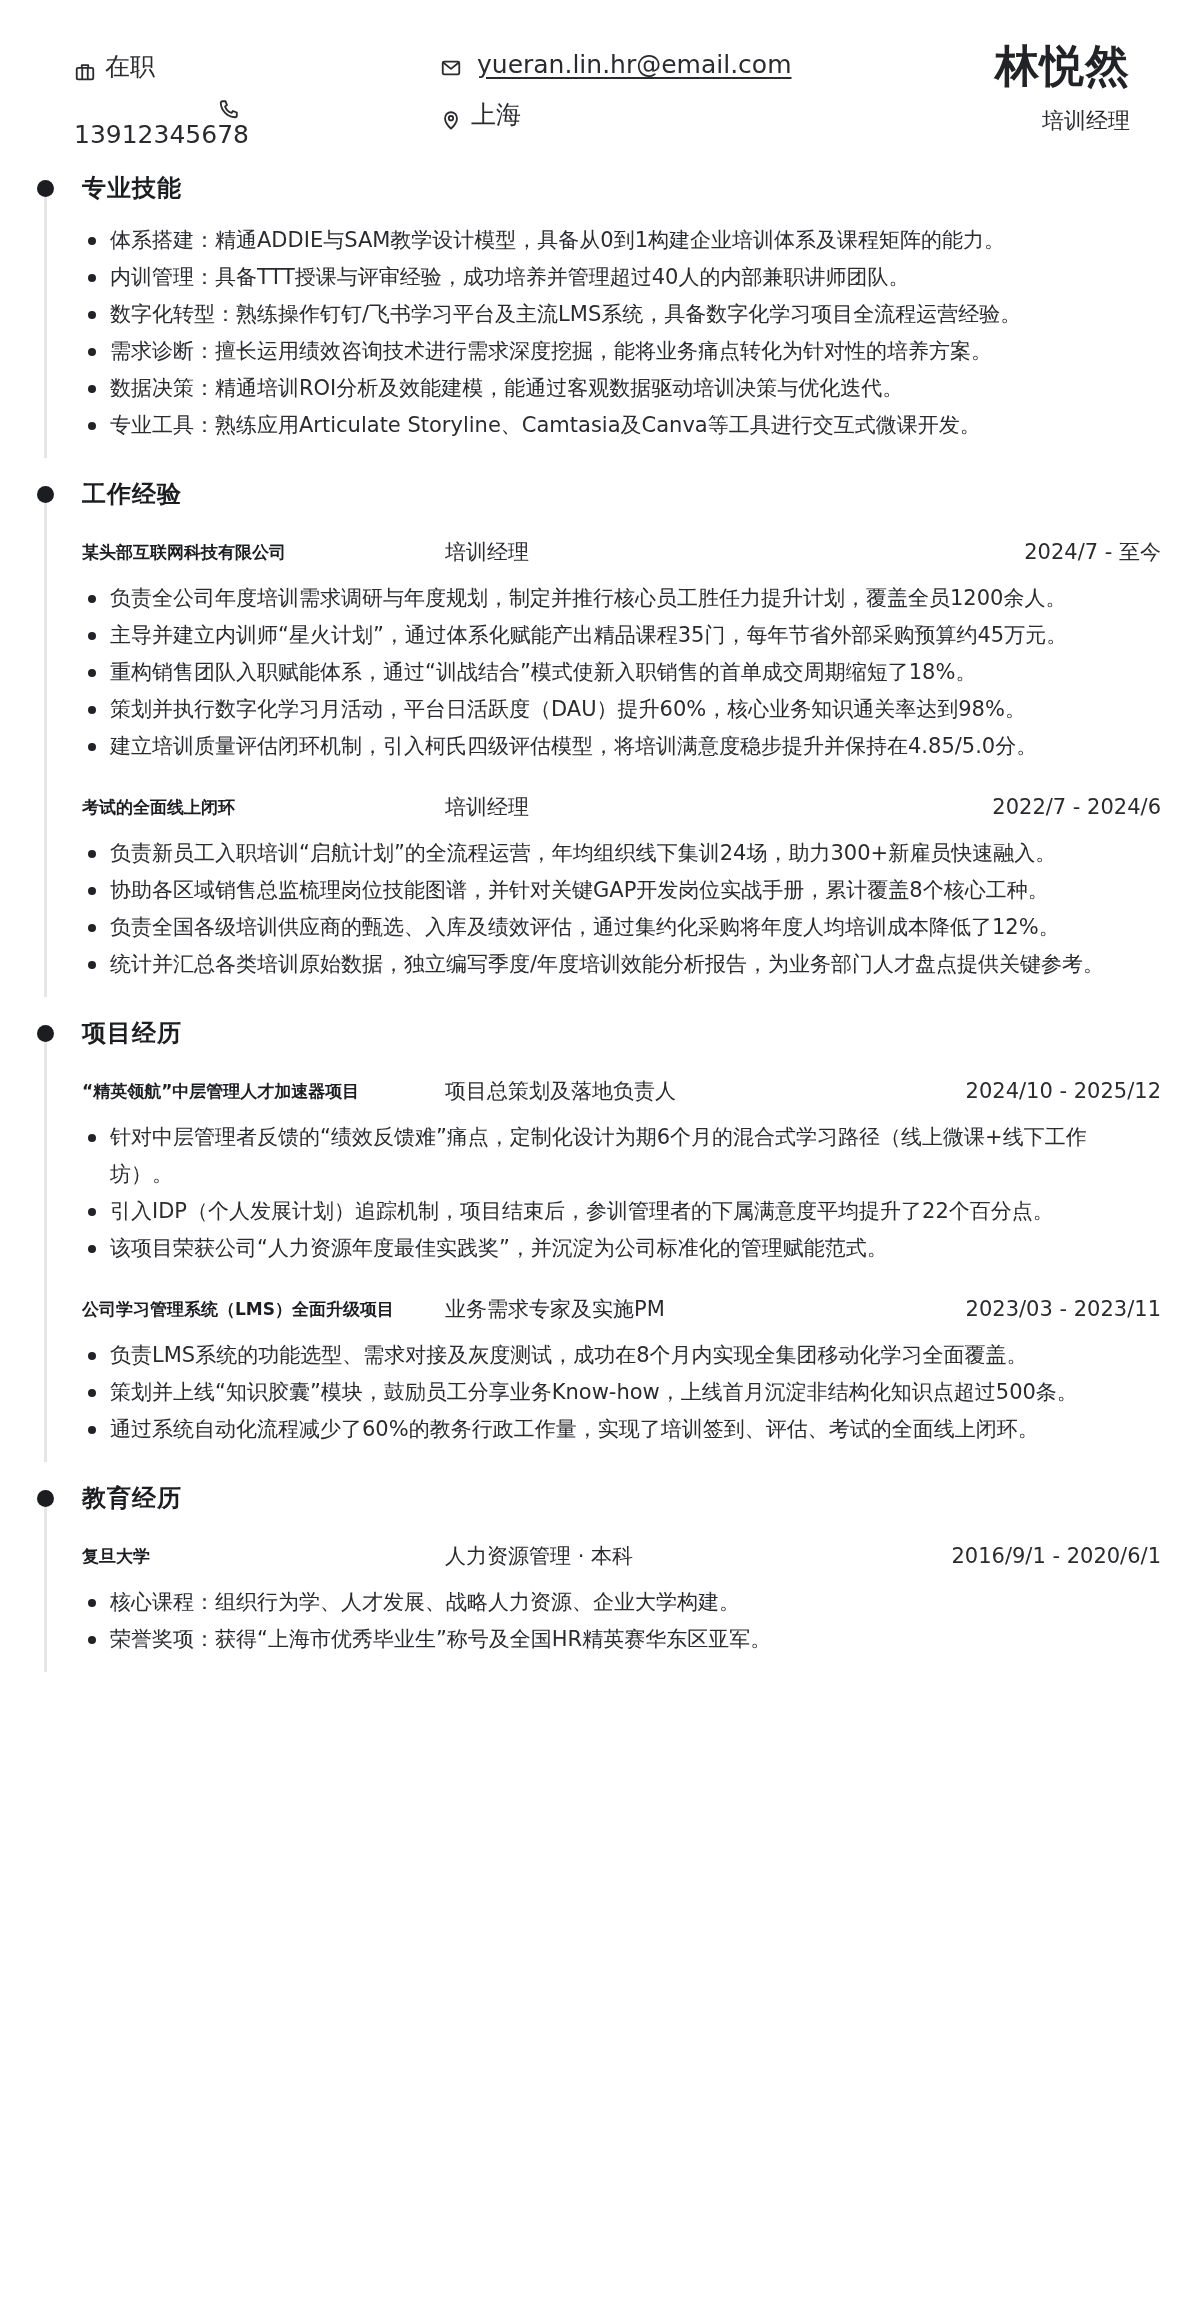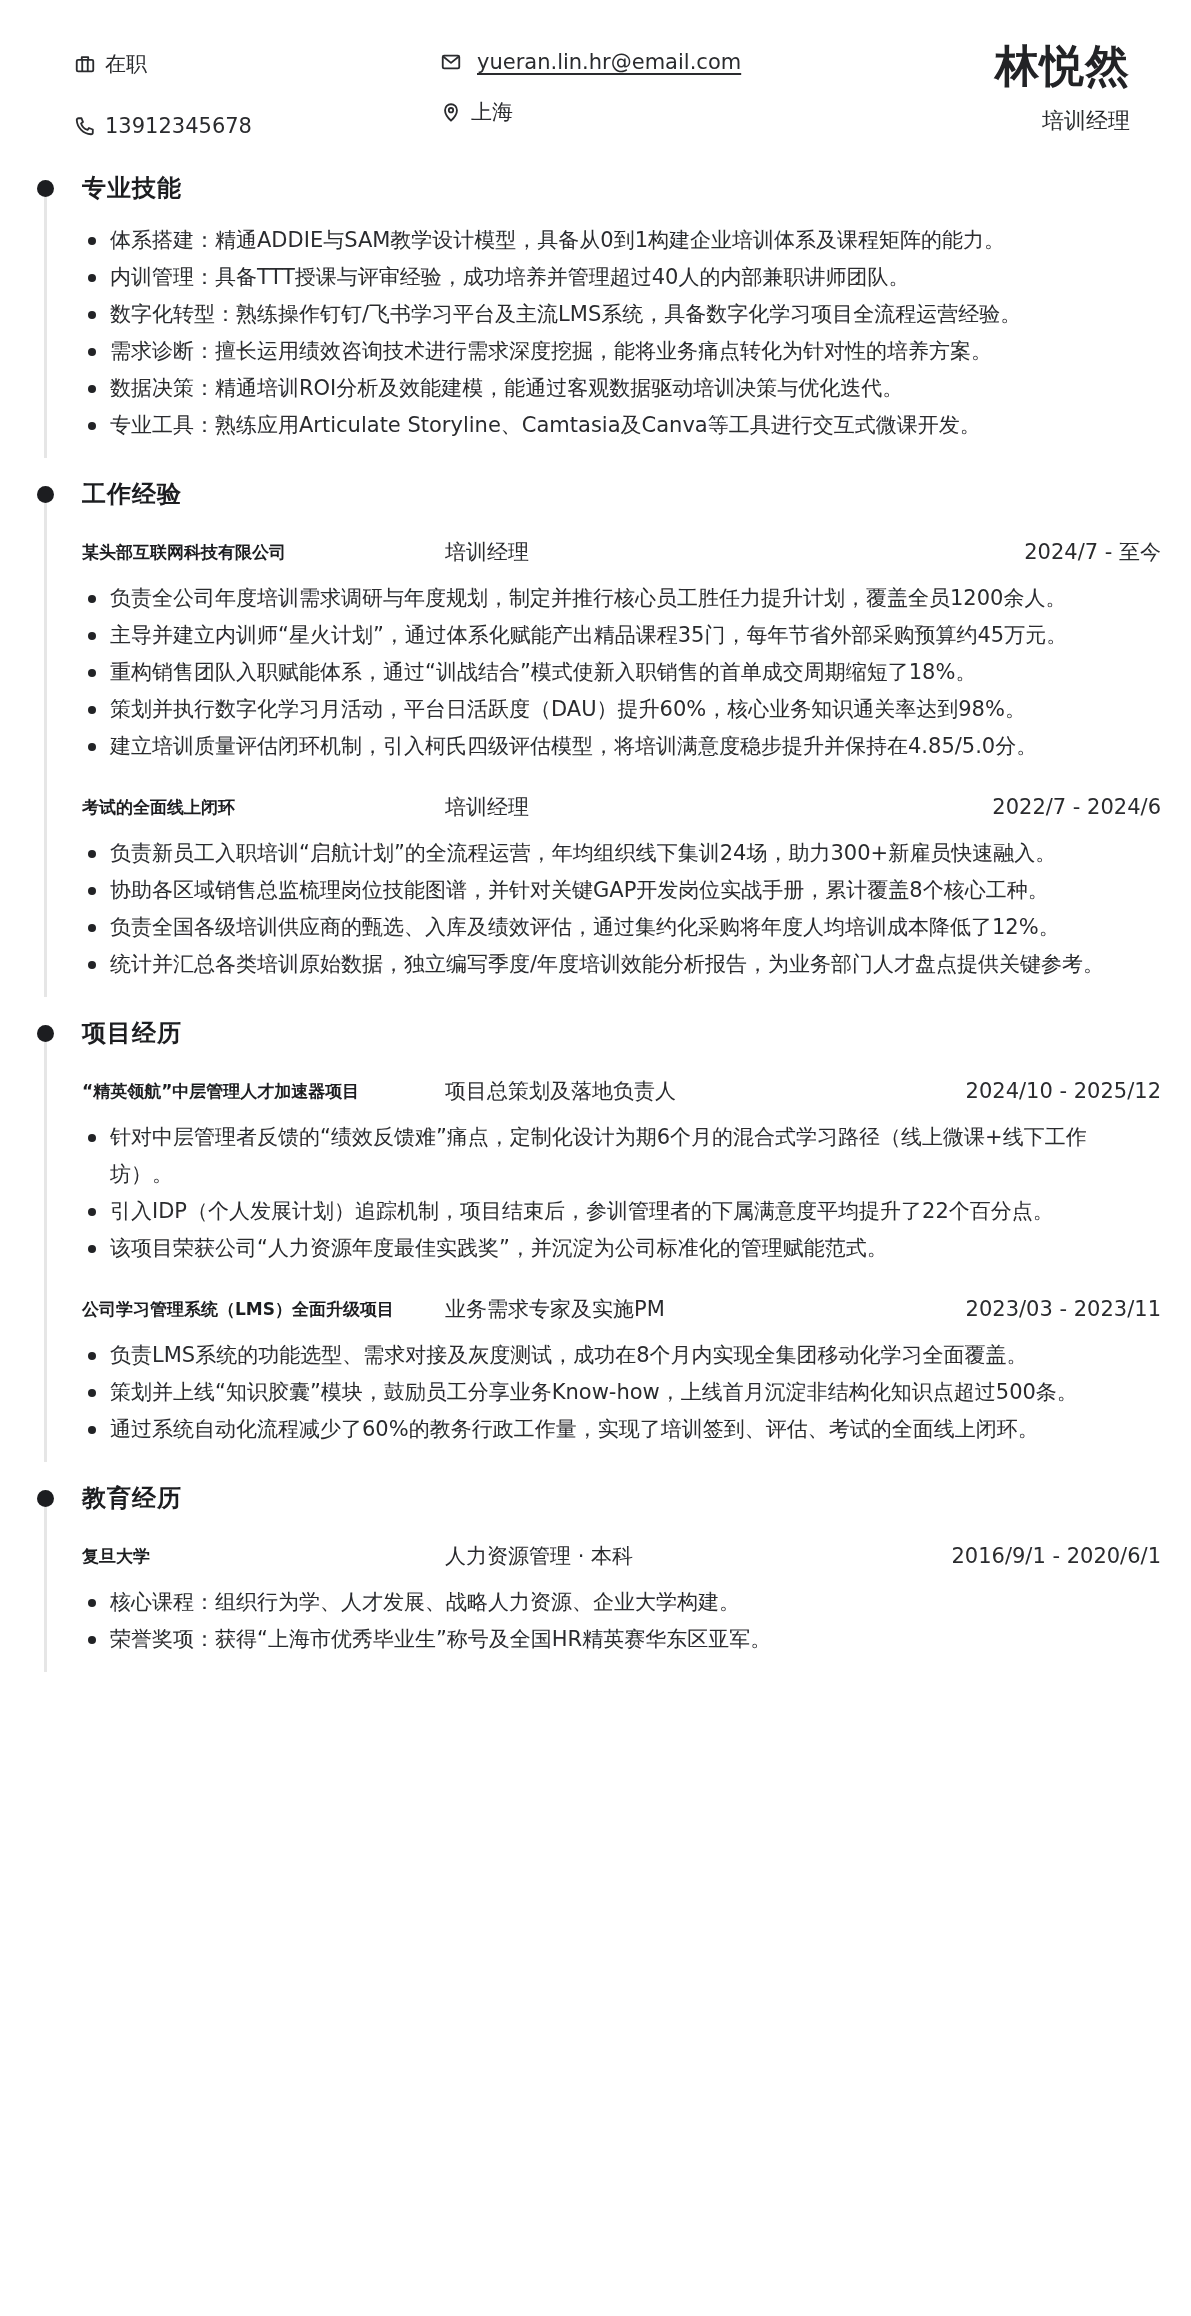--- a/index.html
+++ b/index.html
@@ -10,27 +10,27 @@
     font-family: "DejaVu Sans", "Liberation Sans", sans-serif;
     color: #222326;
     position: relative;
   }
   .page { padding: 0 30px 0 30px; position: relative; }
 
   
   .header { position: relative; height: 160px; }
   .contact-item {
     position: absolute;
-    display: flex; align-items: center;
-    font-size: 21px; color: #2a2b2e;
+    display: flex; align-items: flex-end;
+    font-size: 25px; color: #2a2b2e;
   }
   .contact-item svg { width: 22px; height: 22px; margin-right: 9px; flex: none; }
   .contact-item a { color: #2a2b2e; text-decoration: underline; text-underline-offset: 4px; margin-left: 6px; }
   .ci-status { left: 44px; top: 50px; }
-  .ci-phone { left: 44px; top: 114px; }
+  .ci-phone { left: 44px; top: 98px; flex-direction: column; }
   .ci-email { left: 410px; top: 50px; }
   .ci-location { left: 410px; top: 98px; }
   .name-block { position: absolute; right: 31px; top: 38px; text-align: right; }
   .name { font-size: 44px; font-weight: bold; color: #222326; line-height: 56px; letter-spacing: 1px; }
   .title { font-size: 22px; color: #2a2b2e; margin-top: 12px; }
 
   
   .section { position: relative; padding-left: 52px; }
   .section::before {
     content: ""; position: absolute;

